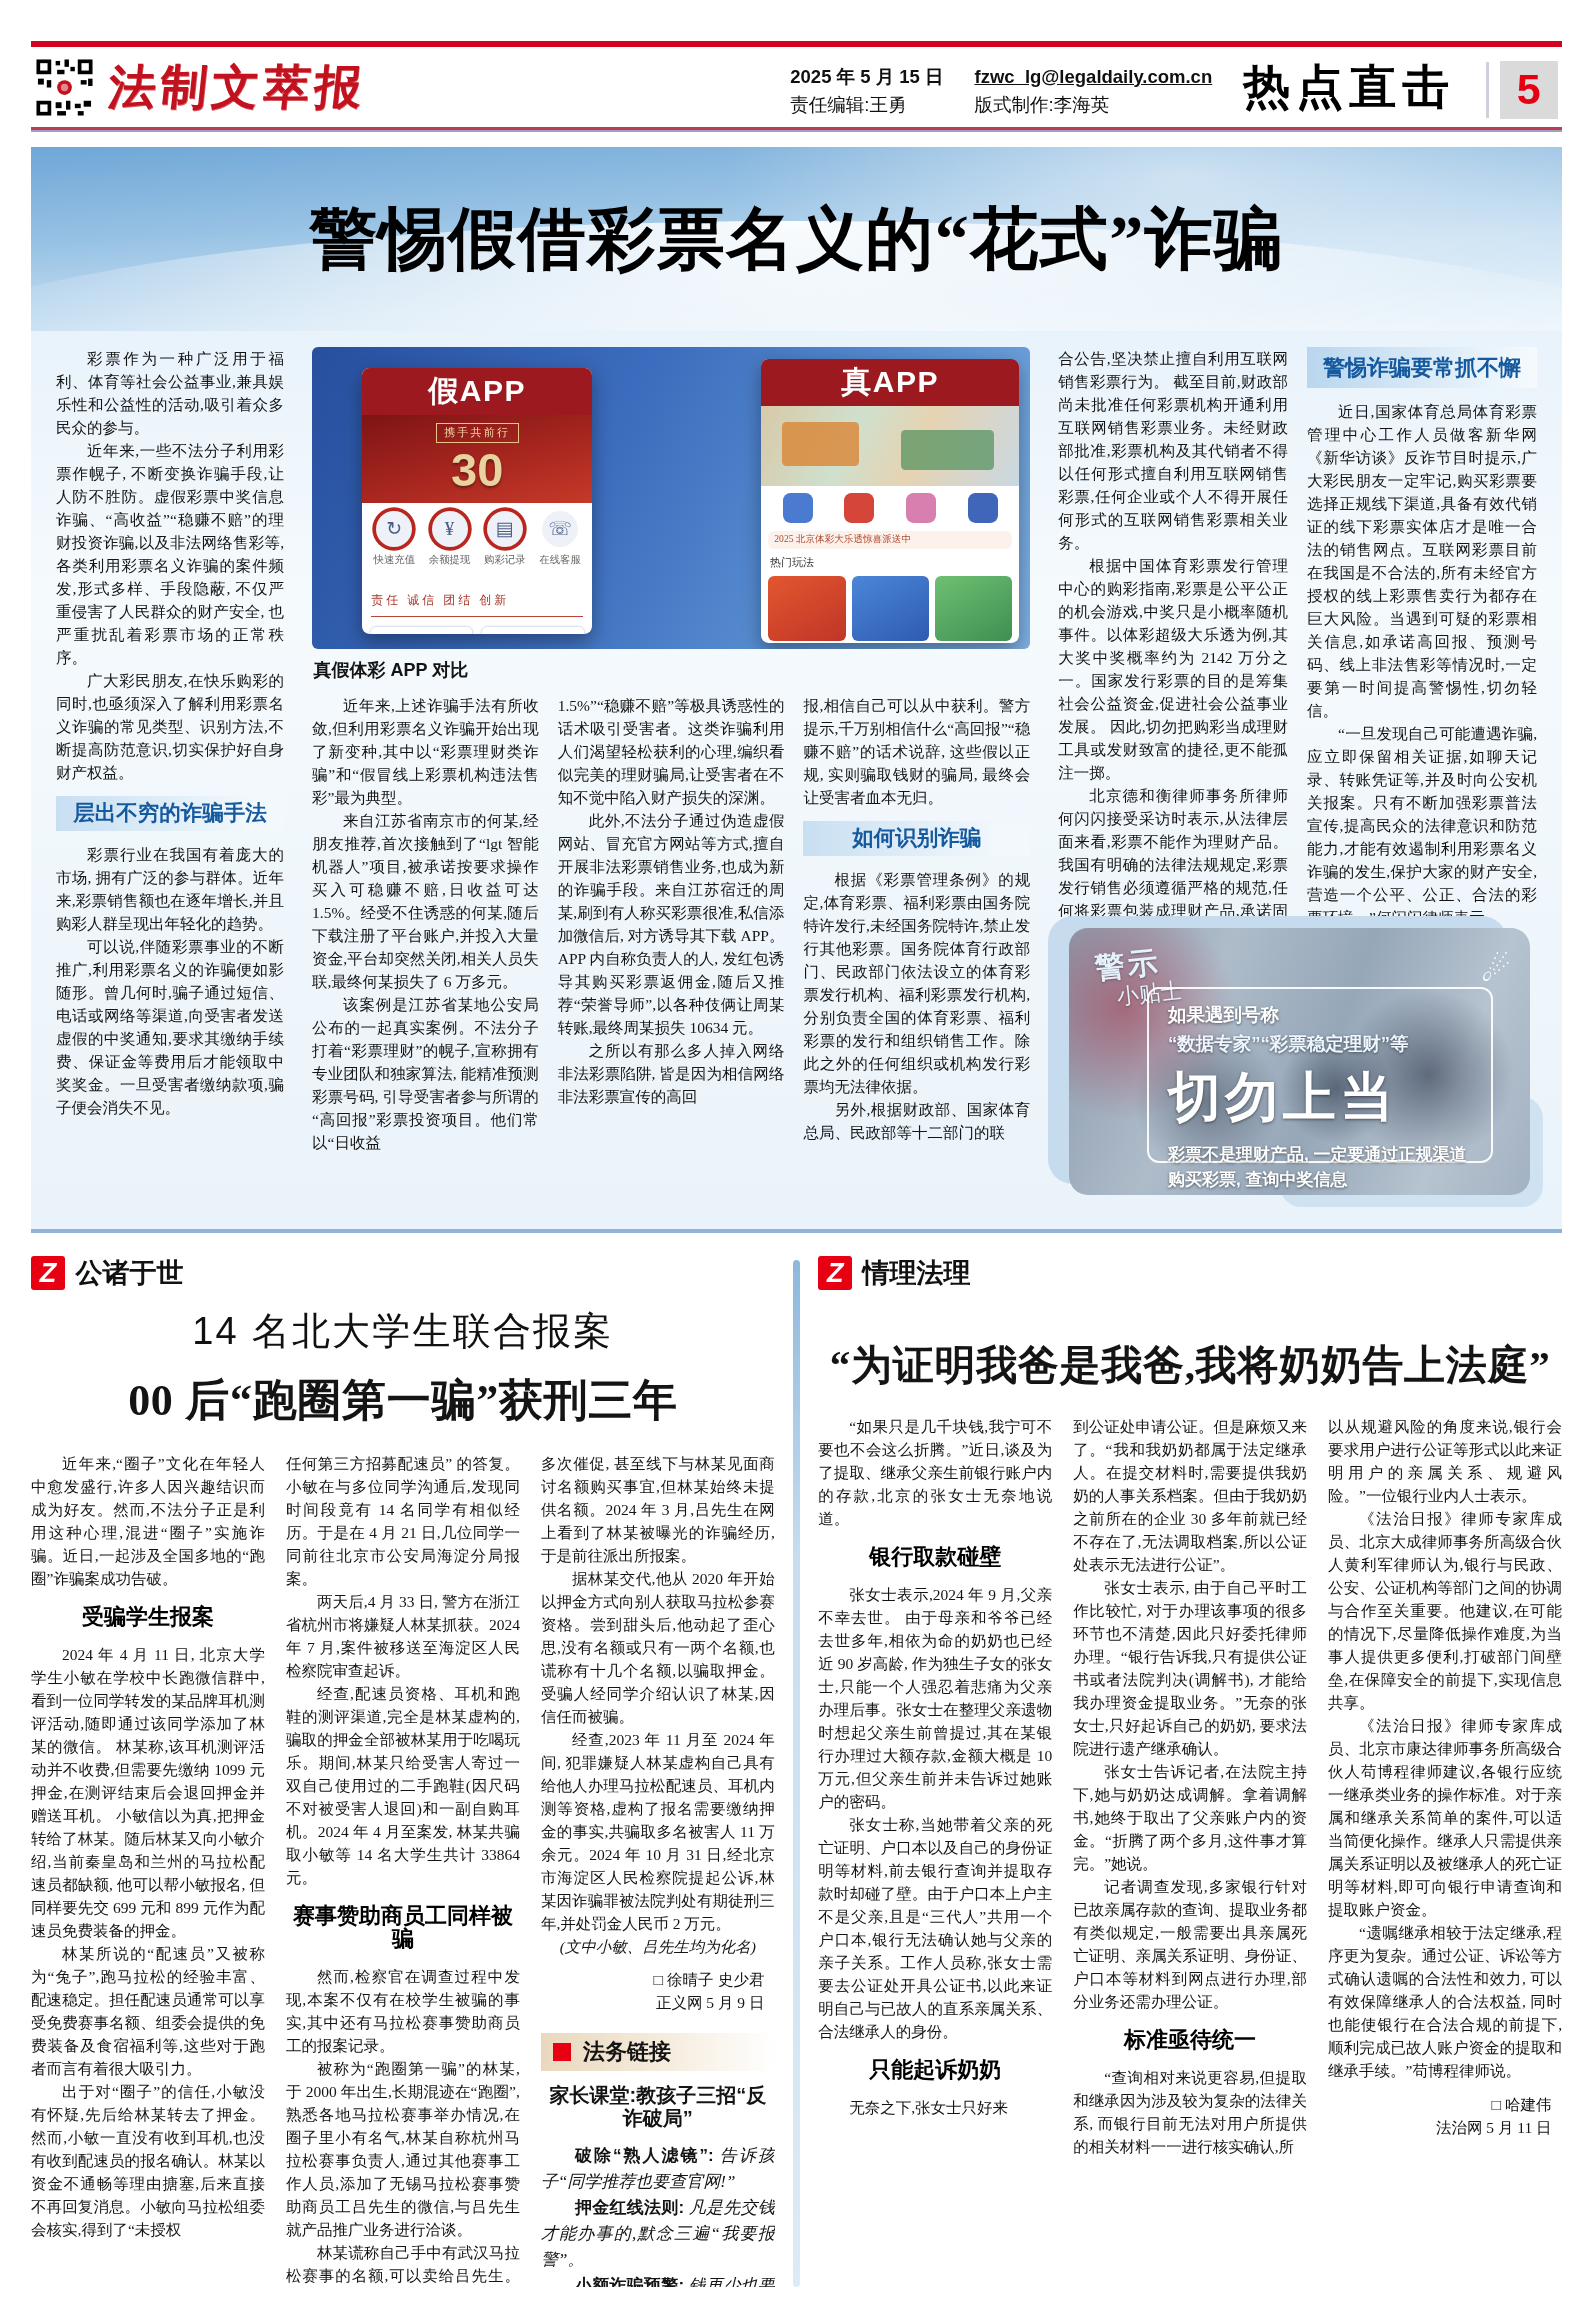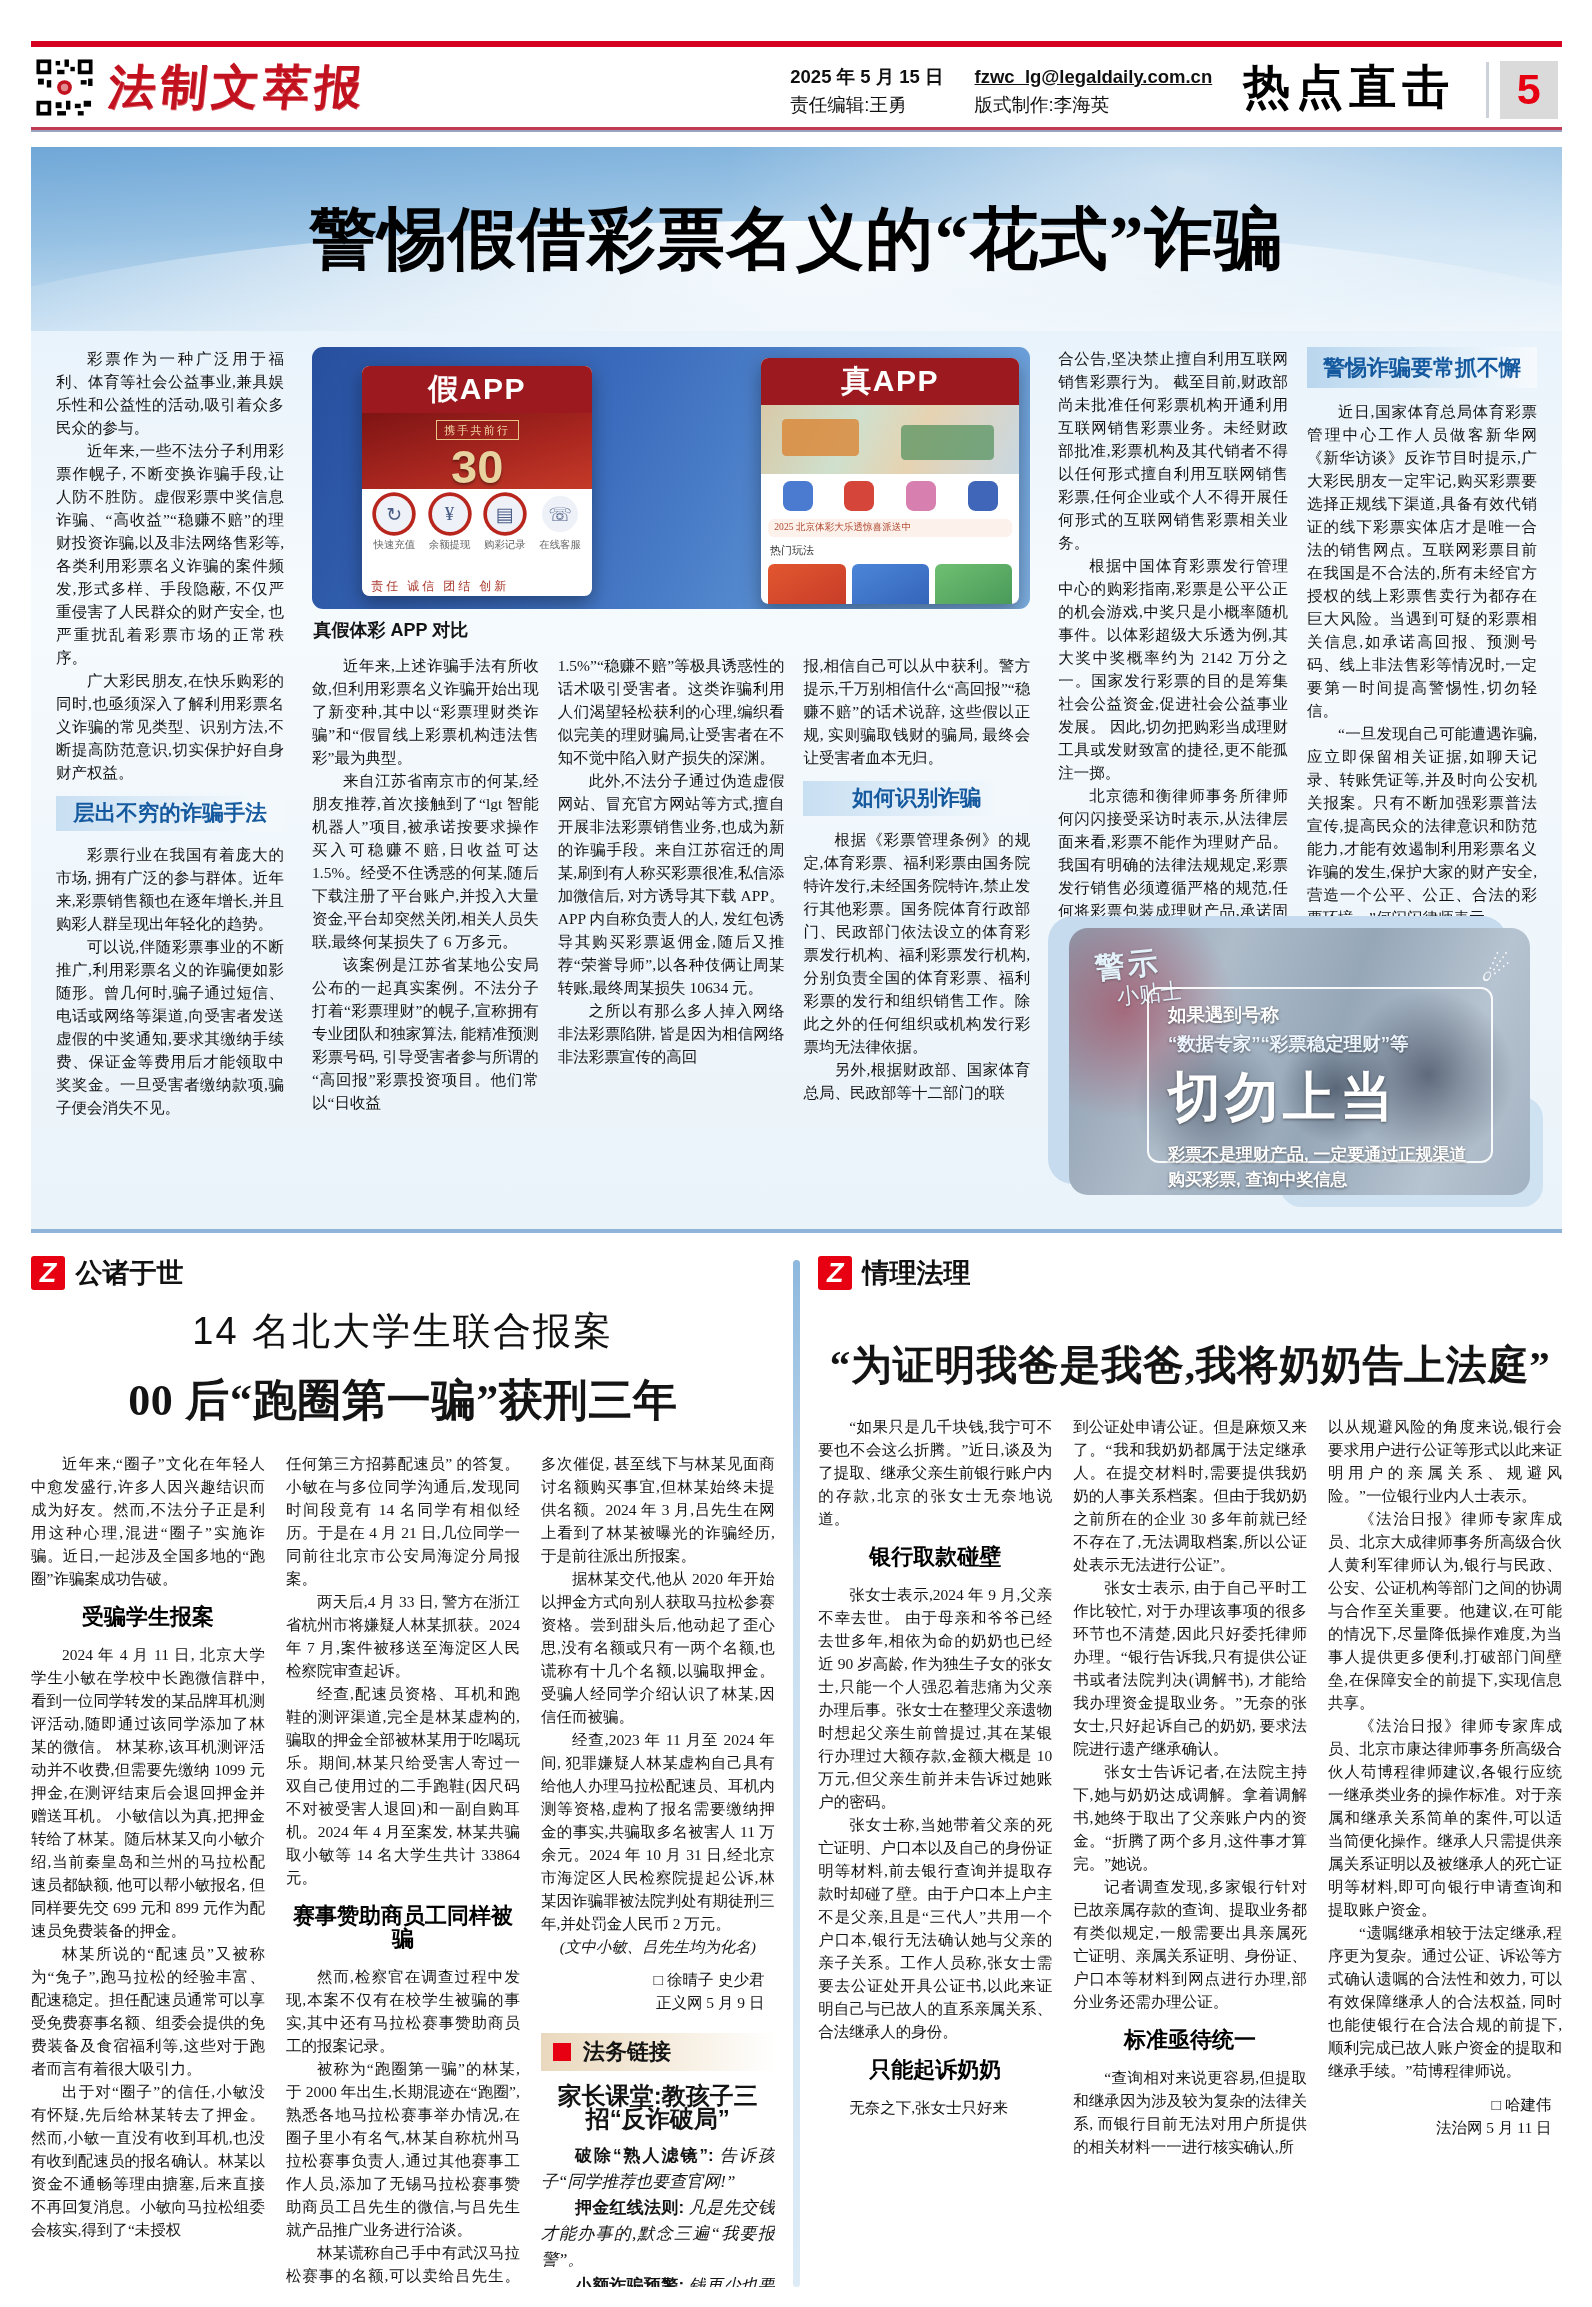--- a/index.html
+++ b/index.html
@@ -46,21 +46,21 @@
   .blk-c{text-indent:0;}
   .blk-h{font-family:"Liberation Sans",sans-serif;font-weight:bold;text-align:center;font-size:21.5px;
          margin:12px 0;padding:6px 0;text-indent:0;}
   .main-cols .blk-h{color:#15599f;background:linear-gradient(90deg,#c8dff2 0%,#f2f8fc 85%);}
   .blk-hb{font-family:"Liberation Sans",sans-serif;font-weight:bold;text-align:center;font-size:22px;color:#15599f;
           background:linear-gradient(90deg,#b9d6ee 0%,#eaf4fb 80%,#f6fafd 100%);padding:9px 0;margin:0 0 12px;}
   .blk-author{text-align:right;padding-right:10.4px;font-family:"Liberation Sans",sans-serif;margin-top:10.4px;}
   .blk-src{text-align:right;padding-right:10.4px;}
   .blk-kai{font-style:italic;text-align:center;}
   
-  .app-compare{height:262px;position:relative;border-radius:11px;overflow:hidden;
+  .app-compare{height:302px;position:relative;border-radius:6px;overflow:hidden;
      background:linear-gradient(115deg,#274f9e 0%,#3b6cbd 40%,#5d93d4 75%,#7fb0e2 100%);}
   .app-compare .dots{position:absolute;left:4%;top:8%;width:40%;height:30%;
      background:radial-gradient(circle at 10% 20%,rgba(255,255,255,.5) 1.5px,transparent 2.2px),
                 radial-gradient(circle at 40% 60%,rgba(255,255,255,.4) 1.5px,transparent 2.2px),
                 radial-gradient(circle at 70% 30%,rgba(255,255,255,.4) 1.5px,transparent 2.2px);}
   .phone{position:absolute;background:#fff;border-radius:7.4px;overflow:hidden;box-shadow:0 7.4px 19px rgba(0,0,0,.35);}
   .fake-phone{left:7%;top:7%;width:32%;height:88%;}
   .real-phone{right:1.5%;top:4%;width:36%;height:94%;}
   .ph-tab{background:#9c1a1f;color:#fff;text-align:center;font-family:"Liberation Sans",sans-serif;
           font-size:30px;font-weight:900;padding:3px 0;letter-spacing:1.5px;}
@@ -132,21 +132,21 @@
   .b-title.rq{font-size:41px;margin-top:47px;}
   .b-cols{display:flex;gap:21px;height:835px;overflow:hidden;}
   .bcol{flex:1;min-width:0;font-size:15.5px;line-height:23px;text-align:justify;overflow:hidden;}
   .bottom .blk-h{font-size:22px;color:#000;margin:15px 0;padding:0;}
   
   .law-box{margin-top:19px;}
   .law-head{display:flex;align-items:center;gap:12px;padding:7.4px 12px;margin-bottom:13.3px;
             background:linear-gradient(90deg,#e9d8bd 0%,#f7efe2 60%,#ffffff 100%);}
   .law-square{width:18px;height:18px;background:#e60012;flex:0 0 auto;}
   .law-label{font-family:"Liberation Sans",sans-serif;font-size:22px;font-weight:bold;}
-  .law-title{font-family:"Liberation Sans",sans-serif;font-size:24px;font-weight:bold;text-align:center;margin-bottom:13.3px;}
+  .law-title{font-family:"Liberation Sans",sans-serif;font-size:20px;font-weight:bold;text-align:center;margin-bottom:13.3px;}
   .law-item{font-size:17px;line-height:26px;text-indent:2em;text-align:justify;}
   .law-item .lead{font-weight:bold;font-family:"Liberation Sans",sans-serif;font-style:normal;}
   .law-item .lbody{font-style:italic;}
 </style>
 </head>
 <body>
 
 <div class="page">
 
   <header class="hdr">

